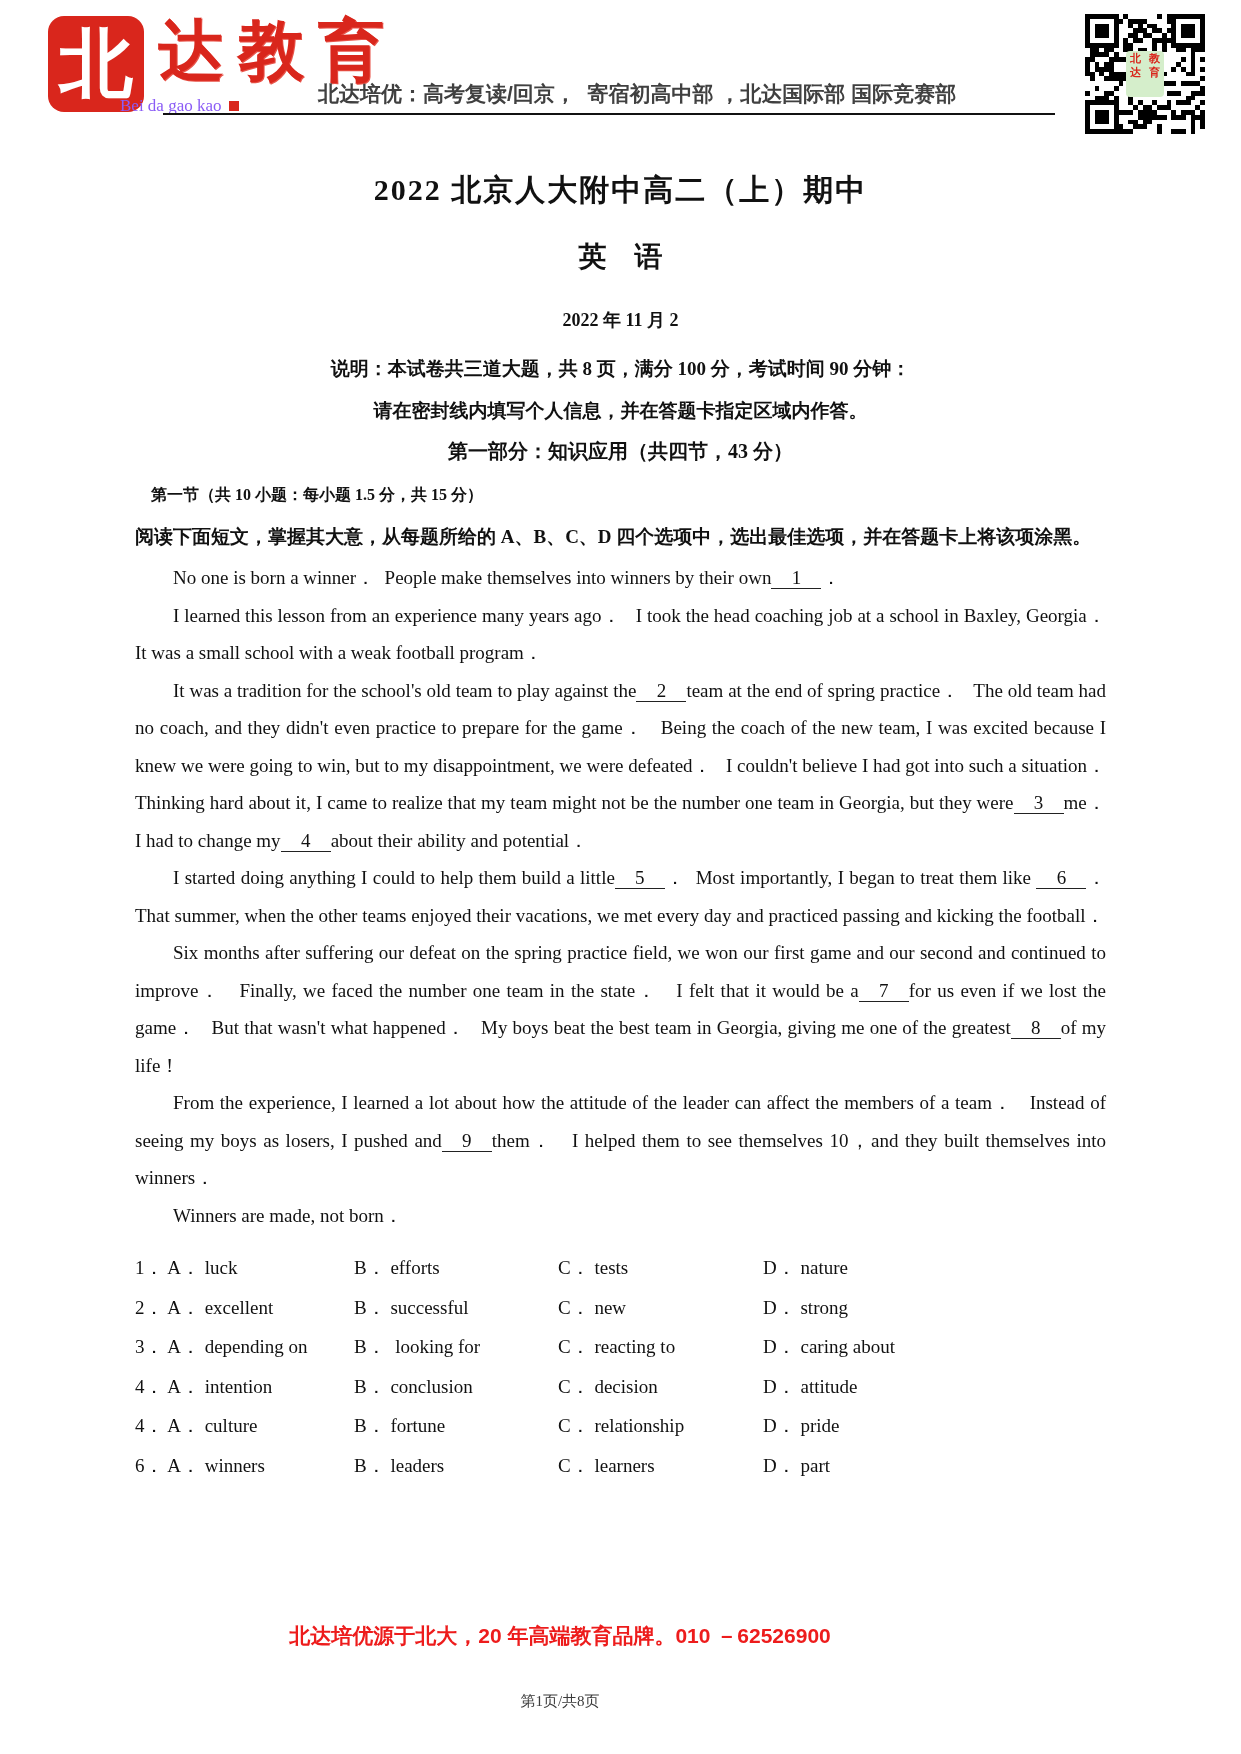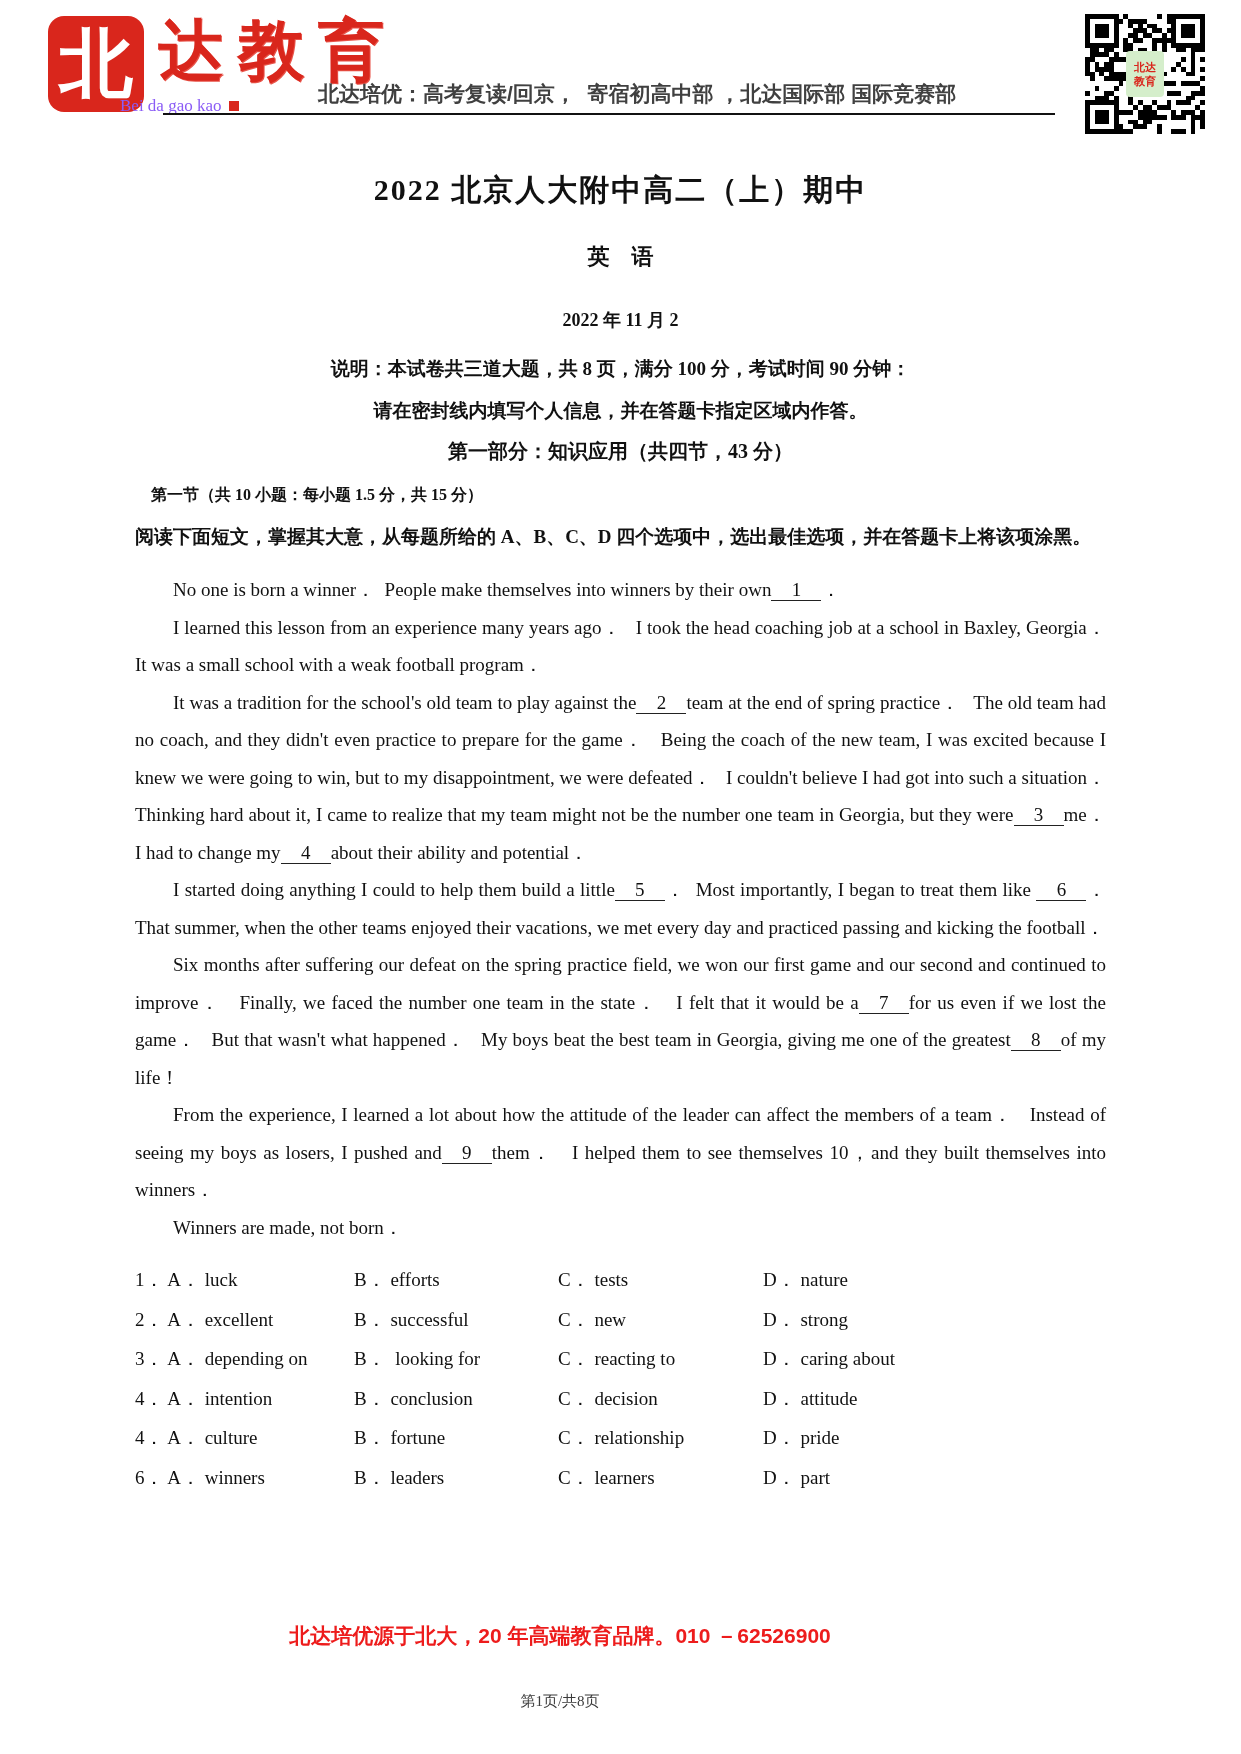--- a/index.html
+++ b/index.html
@@ -28,31 +28,31 @@
   }
   .header-rule{position:absolute;left:163px;top:113px;width:892px;height:2px;background:#111;}
   .qr{position:absolute;right:36px;top:14px;width:120px;height:120px;background:#fff;}
   .qr-grid{position:absolute;inset:0;display:grid;grid-template-columns:repeat(25,1fr);grid-template-rows:repeat(25,1fr);}
   .qr-grid div{width:100%;height:100%;}
   .qm{background:#000;}
   .qr-label{
     position:absolute;left:50%;top:50%;transform:translate(-50%,-50%);
     width:38px;height:46px;background:#d5eecb;border-radius:4px;
     color:#d9261c;font-size:11px;font-weight:bold;text-align:center;
-    display:flex;flex-direction:column;justify-content:center;line-height:14px;
+    display:flex;flex-direction:row;justify-content:center;line-height:14px;
   }
   
   main{position:absolute;top:170px;left:135px;width:971px;}
   .t1{font-size:30px;font-weight:bold;text-align:center;margin:0 0 26px;letter-spacing:2px;line-height:40px;}
-  .t2{font-size:22px;font-weight:bold;text-align:center;margin:0 0 30px;white-space:pre;line-height:42px;}
+  .t2{font-size:28px;font-weight:bold;text-align:center;margin:0 0 30px;white-space:pre;line-height:42px;}
   .date{font-size:18px;font-weight:bold;text-align:center;margin:0 0 24px;line-height:24px;}
   .note{font-size:19px;font-weight:bold;text-align:center;margin:16px 0 14px;line-height:26px;}
   .part-head{font-size:20px;font-weight:bold;text-align:center;margin:0 0 16px;line-height:27px;}
   .sec-head{font-size:16px;font-weight:bold;text-align:left;margin:0 16px 10px;line-height:27px;}
-  .sec-instr{font-size:19px;font-weight:bold;text-align:justify;line-height:37px;margin:0 0 16px;}
+  .sec-instr{font-size:19px;font-weight:bold;text-align:justify;line-height:37px;margin:0 0 4px;}
   .para{
     font-size:19px;line-height:37.5px;text-align:justify;text-indent:38px;
     margin:0;white-space:pre-wrap;
   }
   .blank{
     display:inline-block;min-width:46px;text-align:center;
     border-bottom:1.4px solid #222;line-height:20px;text-indent:0;
     padding:0 2px;
   }
   .q-list{margin-top:14px;}

